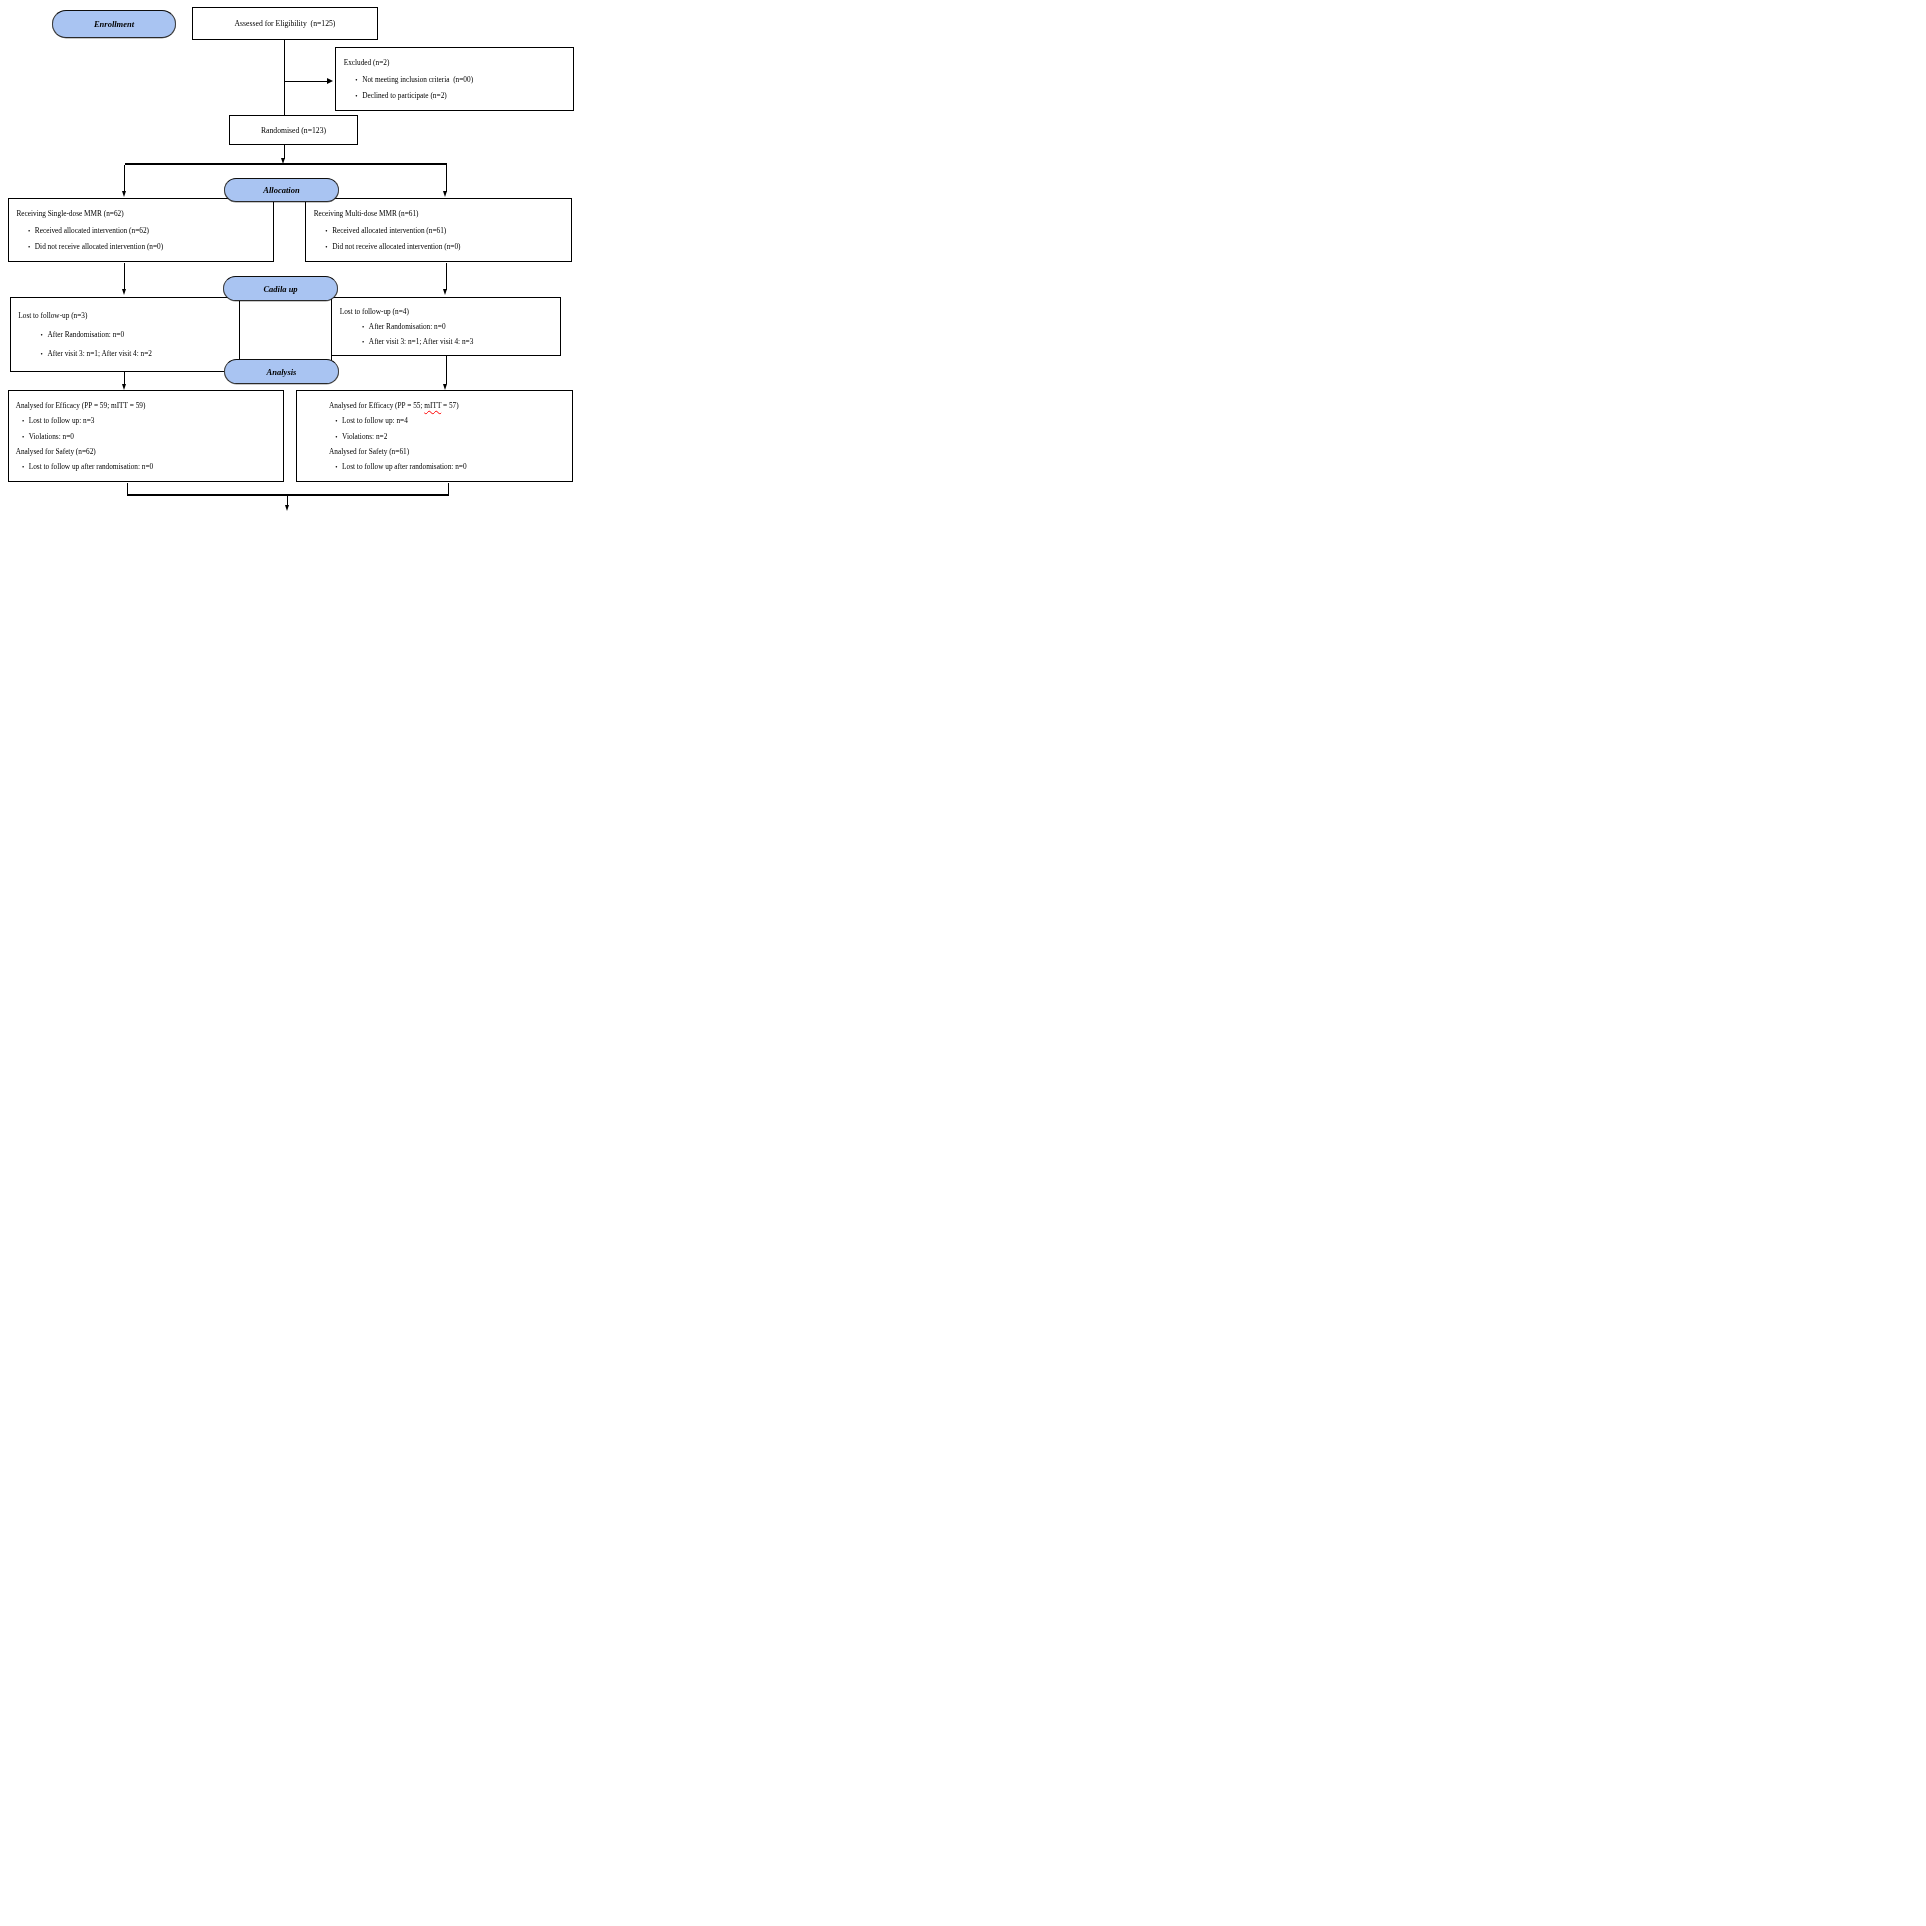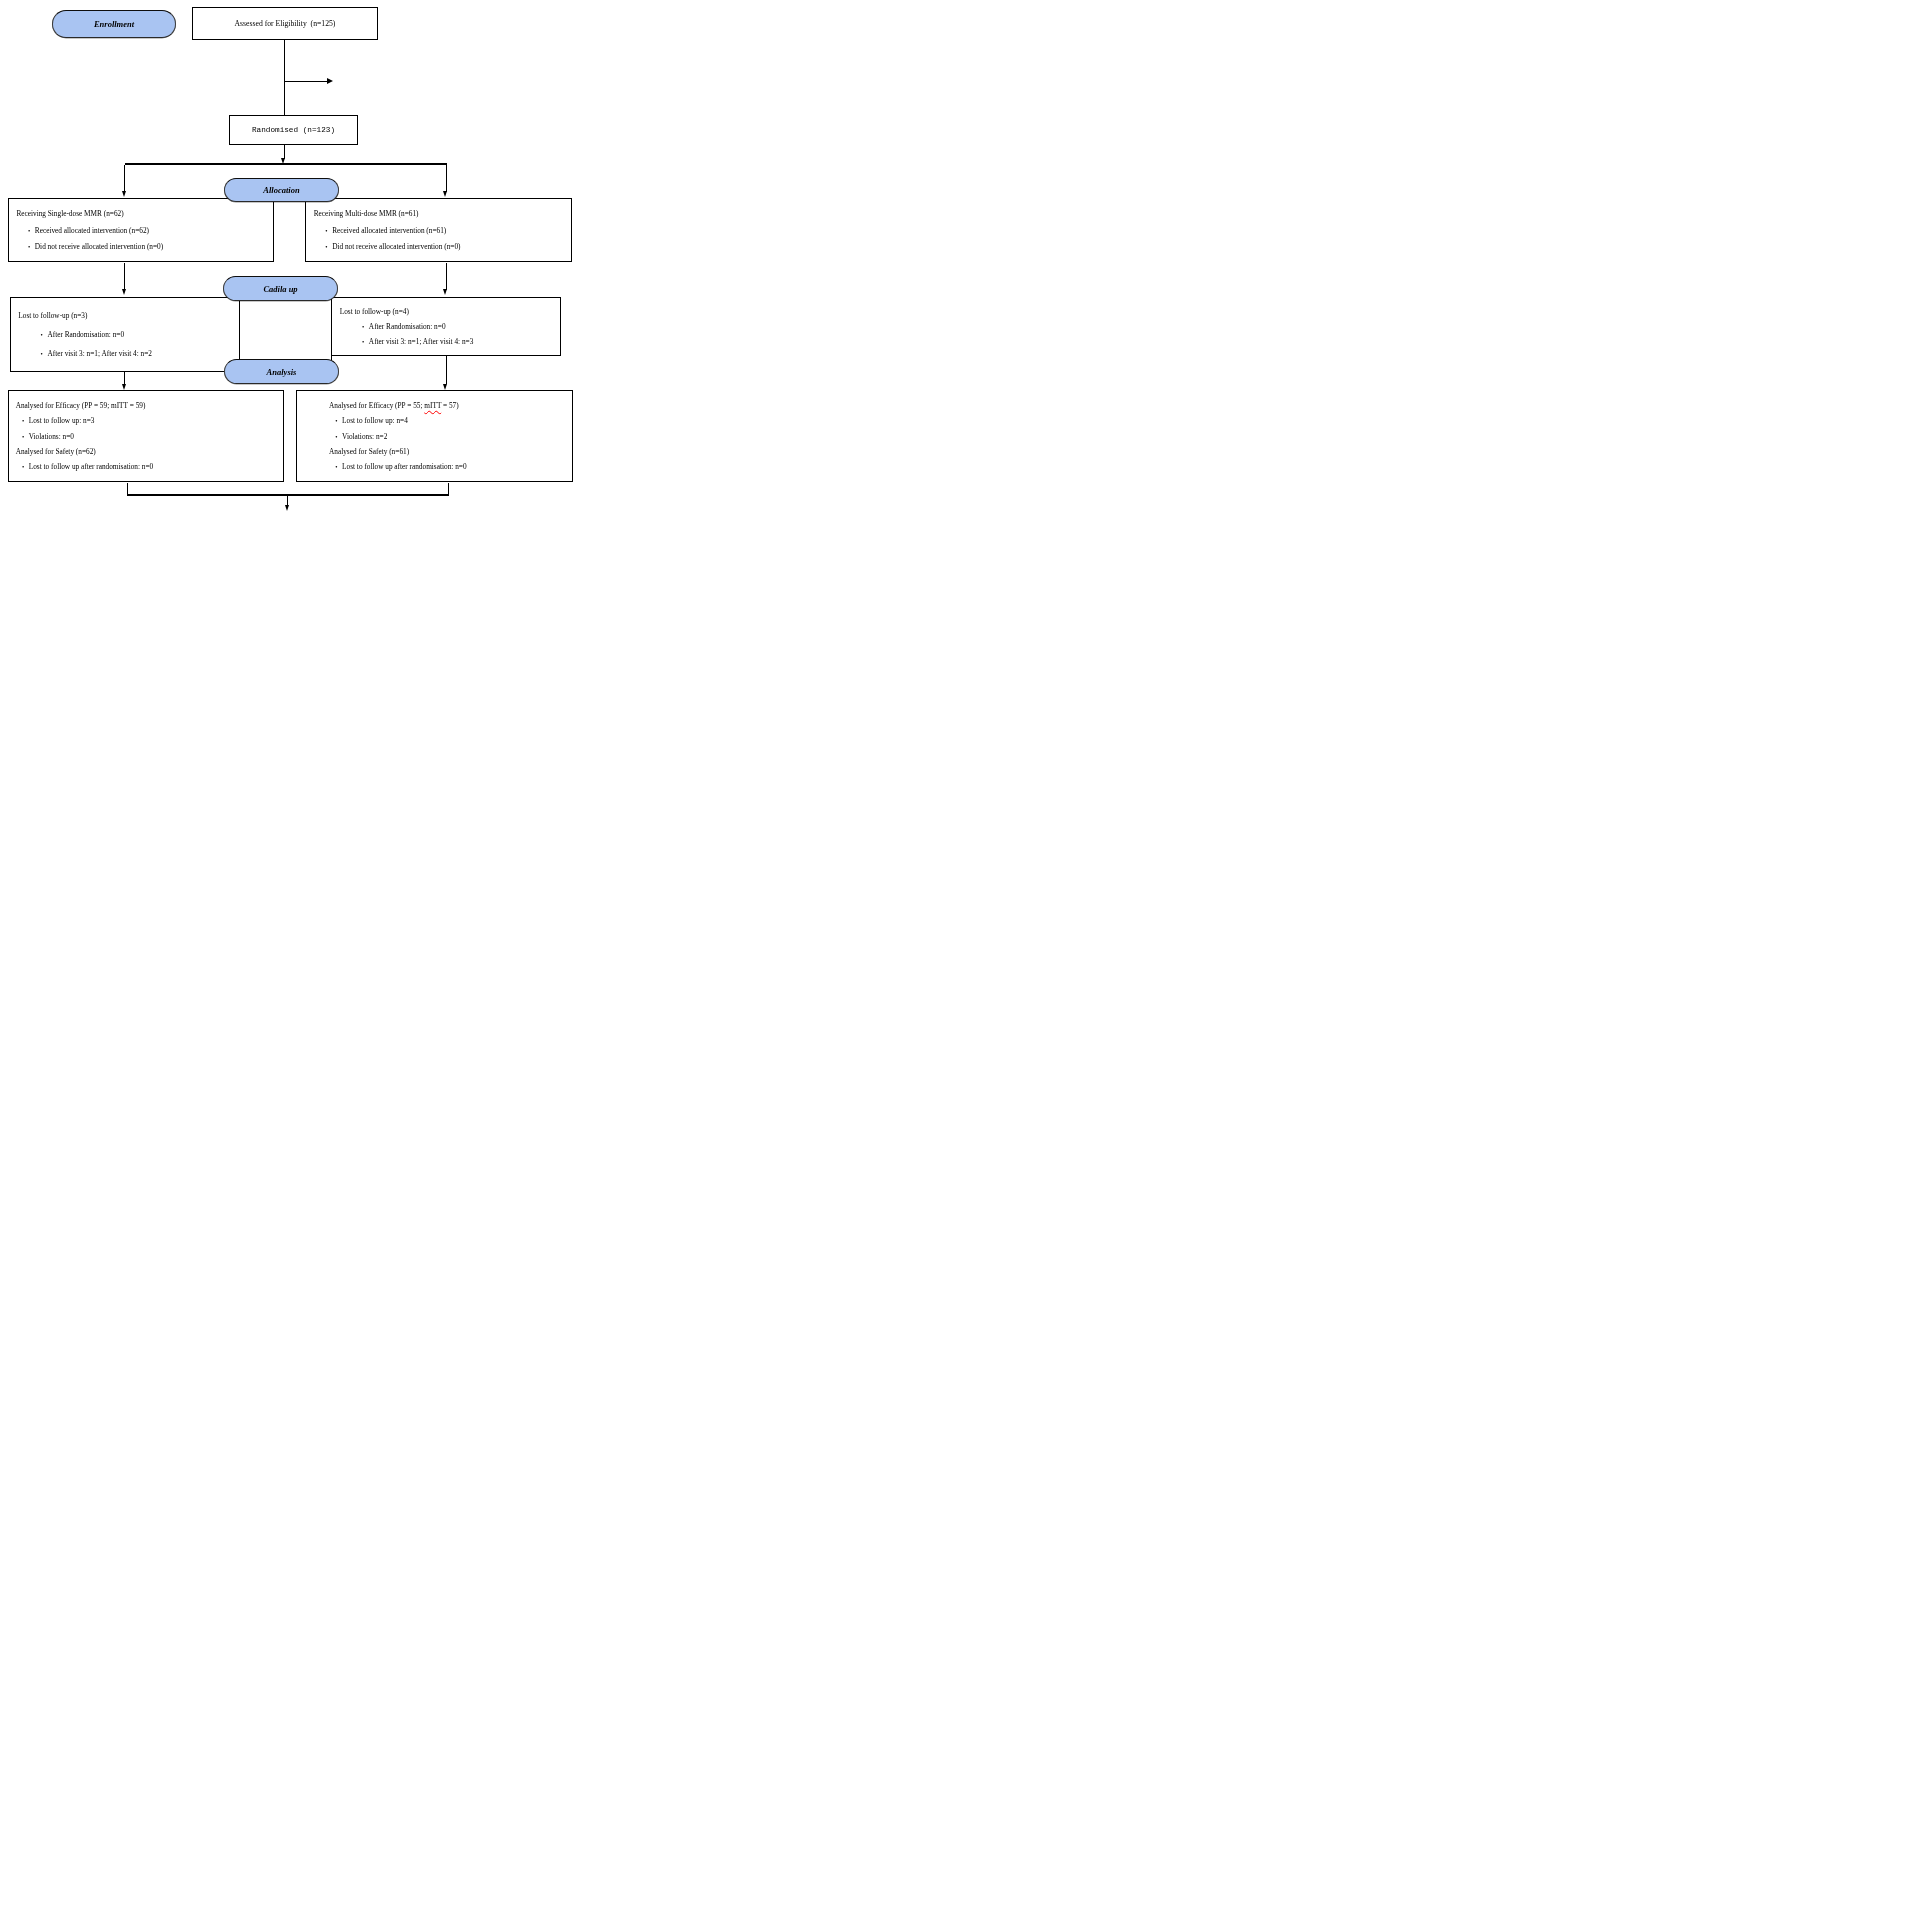--- a/index.html
+++ b/index.html
@@ -84,22 +84,33 @@
     <span>Cadila up</span>
   </div>
   <div class="label-box" style="left:224px;top:359px;width:115px;height:25px;">
     <span>Analysis</span>
   </div>
 
   <div class="box center-text" style="left:192px;top:7px;width:186px;height:33px;">
     <span>Assessed for Eligibility &nbsp;(n=125)</span>
   </div>
 
+  <div class="box list-box" style="left:335px;top:47px;width:239px;height:64px;">
+    <div>Excluded (n=2)</div>
+    <div class="bullet-row">
+      <span class="dot">•</span>
+      <span>Not meeting inclusion criteria &nbsp;(n=00)</span>
+    </div>
+    <div class="bullet-row">
+      <span class="dot">•</span>
+      <span>Declined to participate (n=2)</span>
+    </div>
+  </div>
 
-  <div class="box center-text" style="left:229px;top:115px;width:129px;height:30px;font-family:Liberation Mono, monospace;">
+  <div class="box center-text" style="left:229px;top:115px;width:129px;height:30px;">
     <span>Randomised (n=123)</span>
   </div>
 
   <div class="box list-box" style="left:7.7px;top:198px;width:266px;height:64px;">
     <div>Receiving Single-dose MMR (n=62)</div>
     <div class="bullet-row">
       <span class="dot">•</span>
       <span>Received allocated intervention (n=62)</span>
     </div>
     <div class="bullet-row">

